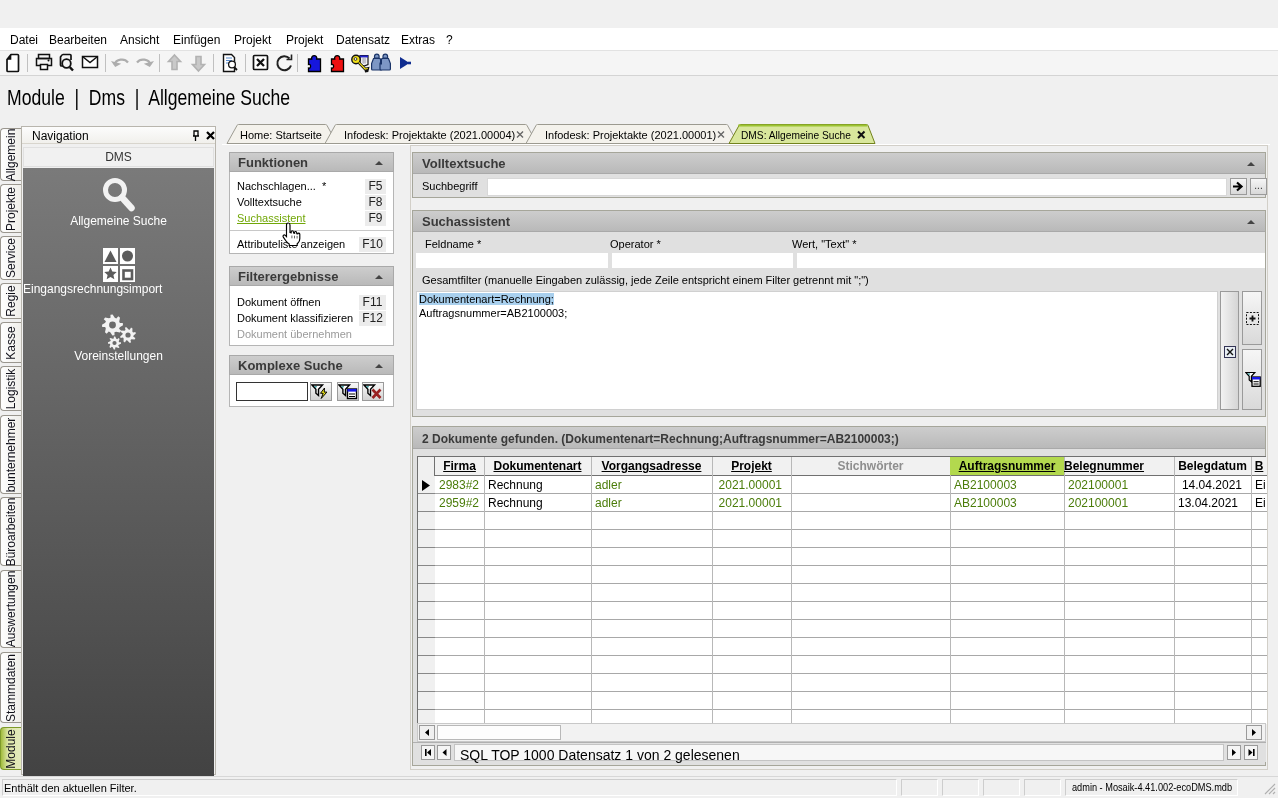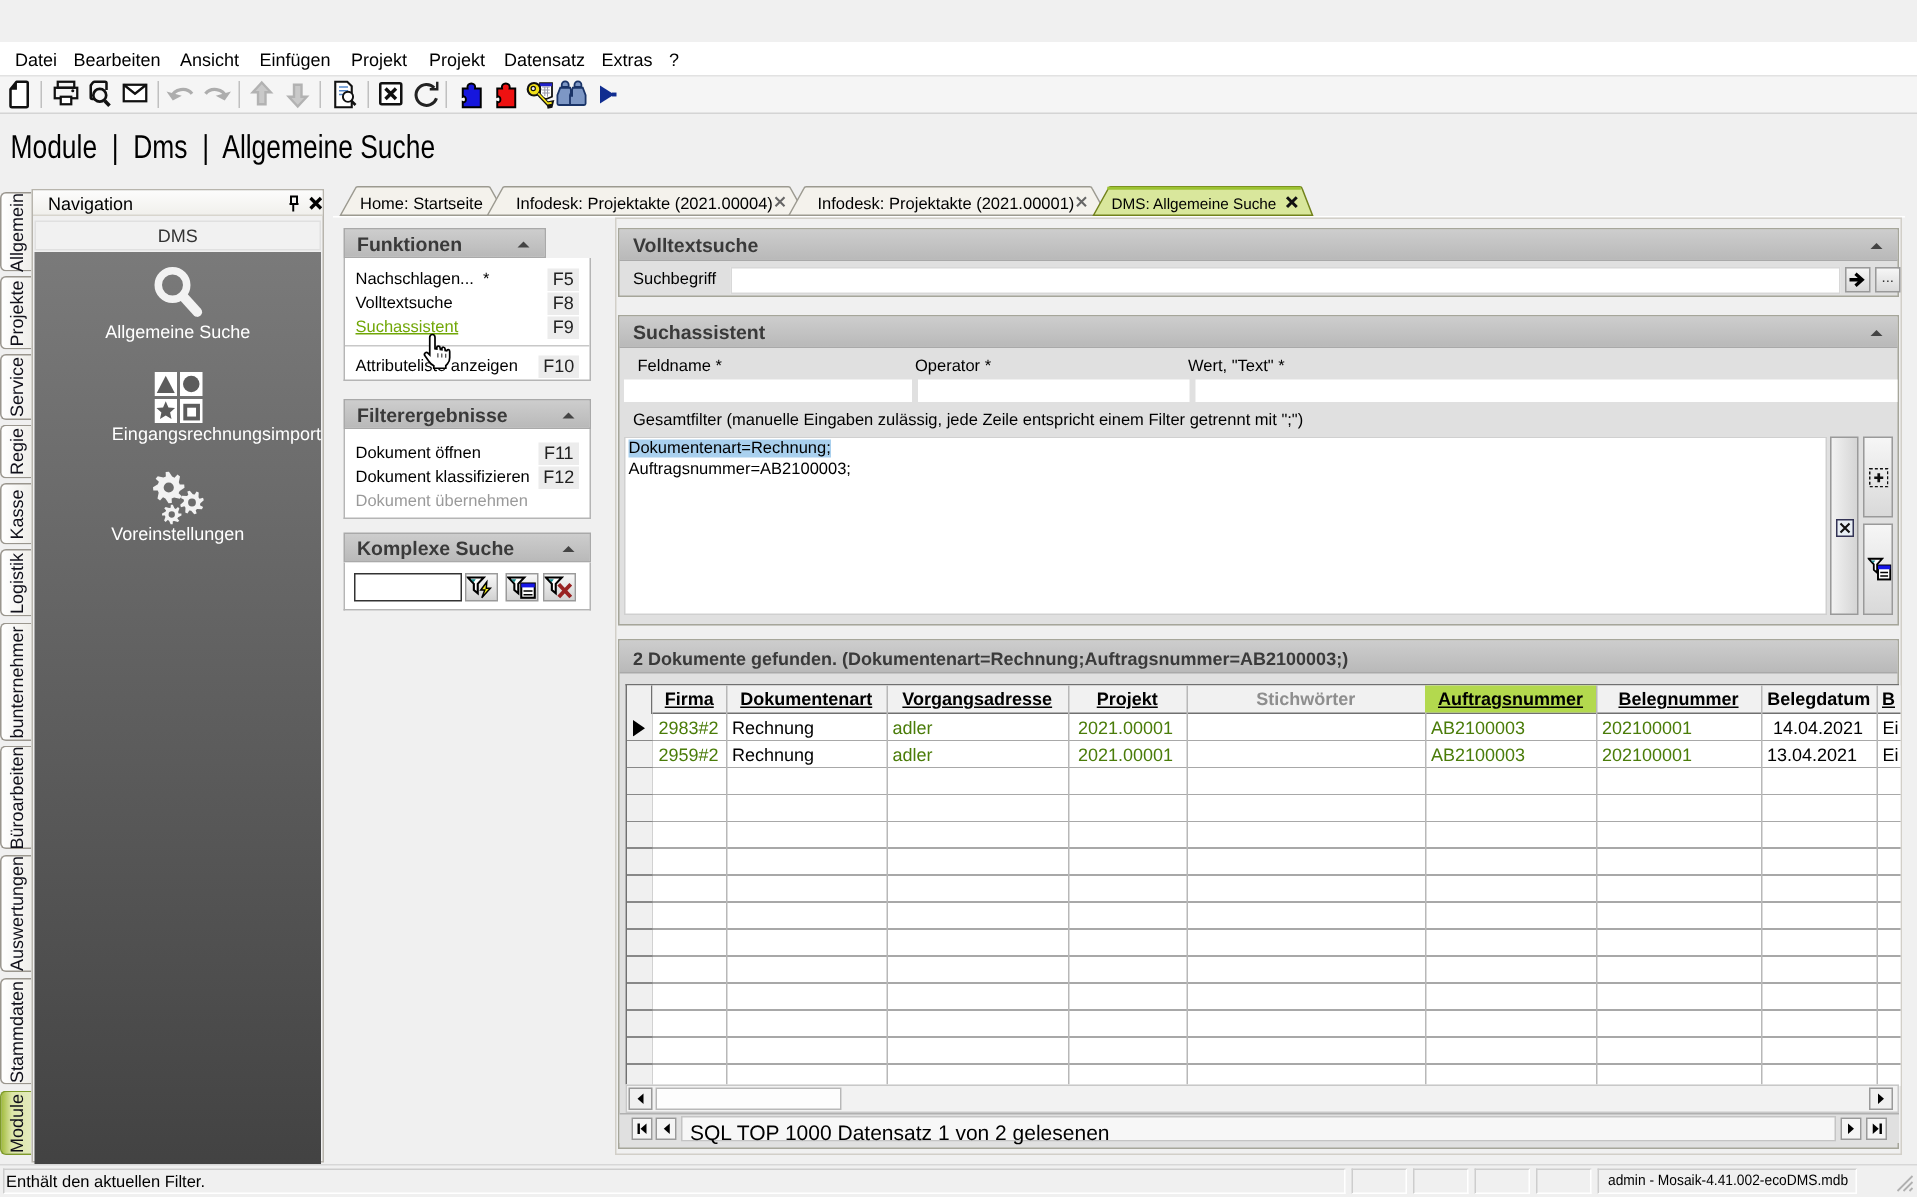--- a/index.html
+++ b/index.html
@@ -188,21 +188,21 @@
     <svg class="abs" style="left:80px;top:80px" width="34" height="34" viewBox="0 0 34 34">
       <rect x="0" y="0" width="15" height="16" fill="#fff"></rect>
       <rect x="17" y="0" width="15" height="16" fill="#fff"></rect>
       <rect x="0" y="18" width="15" height="16" fill="#fff"></rect>
       <rect x="17" y="18" width="15" height="16" fill="#fff"></rect>
       <path d="M7.5 2.5 L13.5 14 L1.5 14 Z" fill="#5c5c5c"></path>
       <circle cx="24.5" cy="8" r="5.5" fill="#5c5c5c"></circle>
       <path d="M7.5 19.5 l1.8 4.1 4.4 .4 -3.3 3 .95 4.3 -3.85 -2.3 -3.85 2.3 .95 -4.3 -3.3 -3 4.4 -.4 z" fill="#5c5c5c"></path>
       <rect x="20.5" y="22.5" width="8.5" height="8.5" fill="none" stroke="#5c5c5c" stroke-width="2.6"></rect>
     </svg>
-    <div class="abs" style="left:0;top:114px;width:191px;text-align:right;color:#fff;font-size:12px">Eingangsrechnungsimport</div>
+    <div class="abs" style="left:0;top:114px;width:191px;text-align:left;color:#fff;font-size:12px">Eingangsrechnungsimport</div>
 
     <svg class="abs" style="left:76px;top:146px" width="40" height="38" viewBox="0 0 40 38">
       <g fill="#f2f2f2" fill-rule="evenodd">
         <path d="M20.76 13.25 L20.07 14.83 L22.24 16.82 L20.83 18.51 L17.05 17.72 L15.44 18.35 L15.56 21.30 L13.37 21.50 L11.25 18.26 L9.67 17.57 L7.68 19.74 L5.99 18.33 L6.78 14.55 L6.15 12.94 L3.20 13.06 L3.00 10.87 L6.24 8.75 L6.93 7.17 L4.76 5.18 L6.17 3.49 L9.95 4.28 L11.56 3.65 L11.44 0.70 L13.63 0.50 L15.75 3.74 L17.33 4.43 L19.32 2.26 L21.01 3.67 L20.22 7.45 L20.85 9.06 L23.80 8.94 L24.00 11.13 L20.76 13.25 Z M16.90 11.00 A3.40 3.40 0 1 0 10.10 11.00 A3.40 3.40 0 1 0 16.90 11.00 Z"></path>
         <path d="M34.57 21.56 L34.30 22.80 L36.41 24.02 L35.61 25.50 L32.54 25.34 L31.47 26.02 L32.10 28.38 L30.49 28.86 L28.44 26.57 L27.20 26.30 L25.98 28.41 L24.50 27.61 L24.66 24.54 L23.98 23.47 L21.62 24.10 L21.14 22.49 L23.43 20.44 L23.70 19.20 L21.59 17.98 L22.39 16.50 L25.46 16.66 L26.53 15.98 L25.90 13.62 L27.51 13.14 L29.56 15.43 L30.80 15.70 L32.02 13.59 L33.50 14.39 L33.34 17.46 L34.02 18.53 L36.38 17.90 L36.86 19.51 L34.57 21.56 Z M31.60 21.00 A2.60 2.60 0 1 0 26.40 21.00 A2.60 2.60 0 1 0 31.60 21.00 Z"></path>
         <path d="M19.74 30.79 L19.22 31.70 L20.52 33.13 L19.55 34.08 L17.23 33.26 L16.22 33.54 L16.13 35.47 L14.77 35.46 L13.71 33.24 L12.80 32.72 L11.37 34.02 L10.42 33.05 L11.24 30.73 L10.96 29.72 L9.03 29.63 L9.04 28.27 L11.26 27.21 L11.78 26.30 L10.48 24.87 L11.45 23.92 L13.77 24.74 L14.78 24.46 L14.87 22.53 L16.23 22.54 L17.29 24.76 L18.20 25.28 L19.63 23.98 L20.58 24.95 L19.76 27.27 L20.04 28.28 L21.97 28.37 L21.96 29.73 L19.74 30.79 Z M17.60 29.00 A2.10 2.10 0 1 0 13.40 29.00 A2.10 2.10 0 1 0 17.60 29.00 Z"></path>
       </g>
     </svg>
     <div class="abs" style="left:0;top:181px;width:191px;text-align:center;color:#fff;font-size:12px">Voreinstellungen</div>
   </div>
@@ -225,21 +225,21 @@
     <text x="519" y="15" font-size="10.2px">DMS: Allgemeine Suche</text>
     <g stroke="#111" stroke-width="2">
           <path d="M636 7.5 l6.5 6.5 m0 -6.5 l-6.5 6.5"></path>
         </g>
   </g>
 </svg>
 <div class="abs" style="left:222px;top:144px;width:1048px;height:631px;background:#f0f0f0;border-top:1px solid #fff"></div>
 
 <div id="midcol">
 
-  <div class="abs hdr" style="left:229px;top:152px;width:135px;height:20px;padding:2px 0 0 8px">Funktionen
+  <div class="abs hdr" style="left:229px;top:152px;width:165px;height:20px;padding:2px 0 0 8px">Funktionen
     <div class="tri-up" style="position:absolute;right:10px;top:8px"></div>
   </div>
   <div class="abs" style="left:229px;top:172px;width:165px;height:82px;background:#fff;border:1px solid #b5b5b5;border-top:none;font-size:11px">
     <span class="abs" style="left:7px;top:8px">Nachschlagen...&nbsp; *</span>
         <span class="fkey" style="top:7px;width:21px">F5</span>
     <span class="abs" style="left:7px;top:24px">Volltextsuche</span>
         <span class="fkey" style="top:23px;width:21px">F8</span>
     <span class="abs" style="left:7px;top:40px;color:#71a707;text-decoration:underline">Suchassistent</span>
         <span class="fkey" style="top:39px;width:21px">F9</span>
     <div class="abs" style="left:0;top:58px;width:163px;border-top:1px solid #c8c8c8"></div>
@@ -372,21 +372,21 @@
   <div class="colline" style="left:833px"></div>
 
   <div class="abs" style="left:17px;top:2px;width:49px;text-align:center;font-weight:bold;text-decoration:underline">Firma</div>
   <div class="abs" style="left:66px;top:2px;width:107px;text-align:center;font-weight:bold;text-decoration:underline">Dokumentenart</div>
   <div class="abs" style="left:173px;top:2px;width:121px;text-align:center;font-weight:bold;text-decoration:underline">Vorgangsadresse</div>
   <div class="abs" style="left:294px;top:2px;width:79px;text-align:center;font-weight:bold;text-decoration:underline">Projekt</div>
   <div class="abs" style="left:373px;top:2px;width:159px;text-align:center;font-weight:bold;color:#8e8e8e">Stichwörter</div>
   <div class="abs" style="left:532px;top:0;width:114px;height:18px;background:#b3d94e">
           <div style="margin-top:2px;text-align:center;font-weight:bold;text-decoration:underline">Auftragsnummer</div>
         </div>
-  <div class="abs" style="left:646px;top:2px;width:110px;text-align:center;font-weight:bold;text-decoration:underline">Belegnummer</div>
+  <div class="abs" style="left:646px;top:2px;width:110px;font-weight:bold;text-decoration:underline">Belegnummer</div>
   <div class="abs" style="left:756px;top:2px;width:77px;text-align:center;font-weight:bold">Belegdatum</div>
   <div class="abs" style="left:833px;top:2px;width:16px;text-align:center;font-weight:bold;text-decoration:underline">B</div>
 
   <svg class="abs" style="left:4px;top:23px" width="8" height="11" viewBox="0 0 8 11">
           <path d="M0 0 L8 5.5 L0 11 z" fill="#000"></path>
         </svg>
   <div class="abs" style="left:21px;top:21px;color:#4a7c09">2983#2</div>
   <div class="abs" style="left:70px;top:21px">Rechnung</div>
   <div class="abs" style="left:177px;top:21px;color:#4a7c09">adler</div>
   <div class="abs" style="left:294px;top:21px;width:70px;text-align:right;color:#4a7c09">2021.00001</div>

